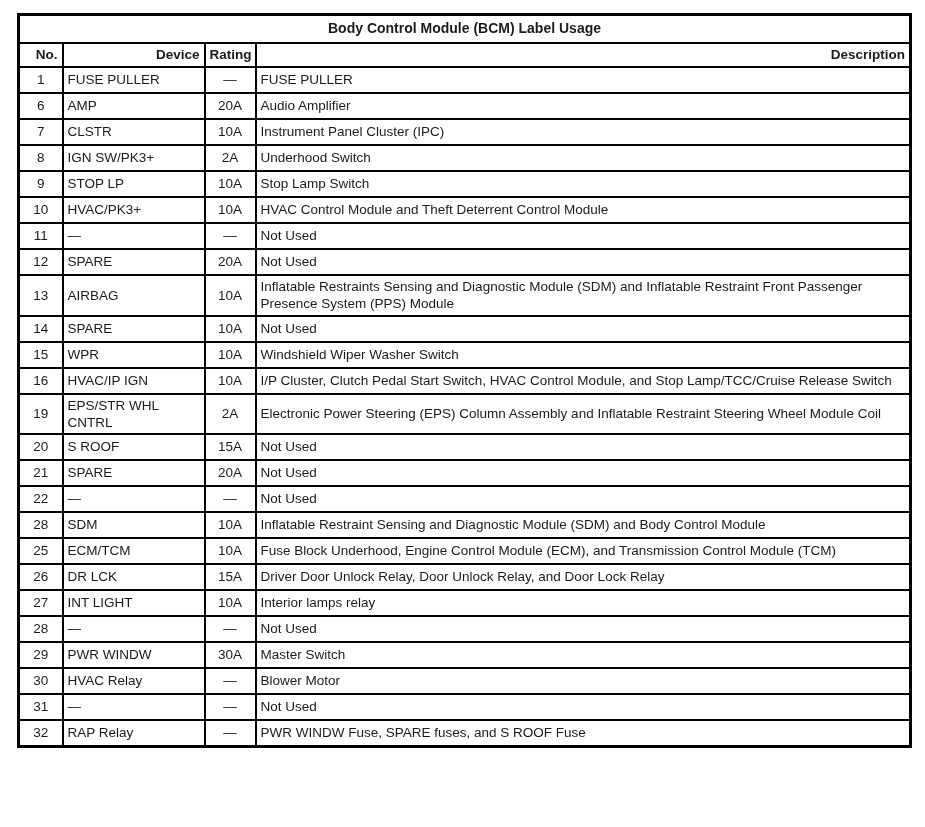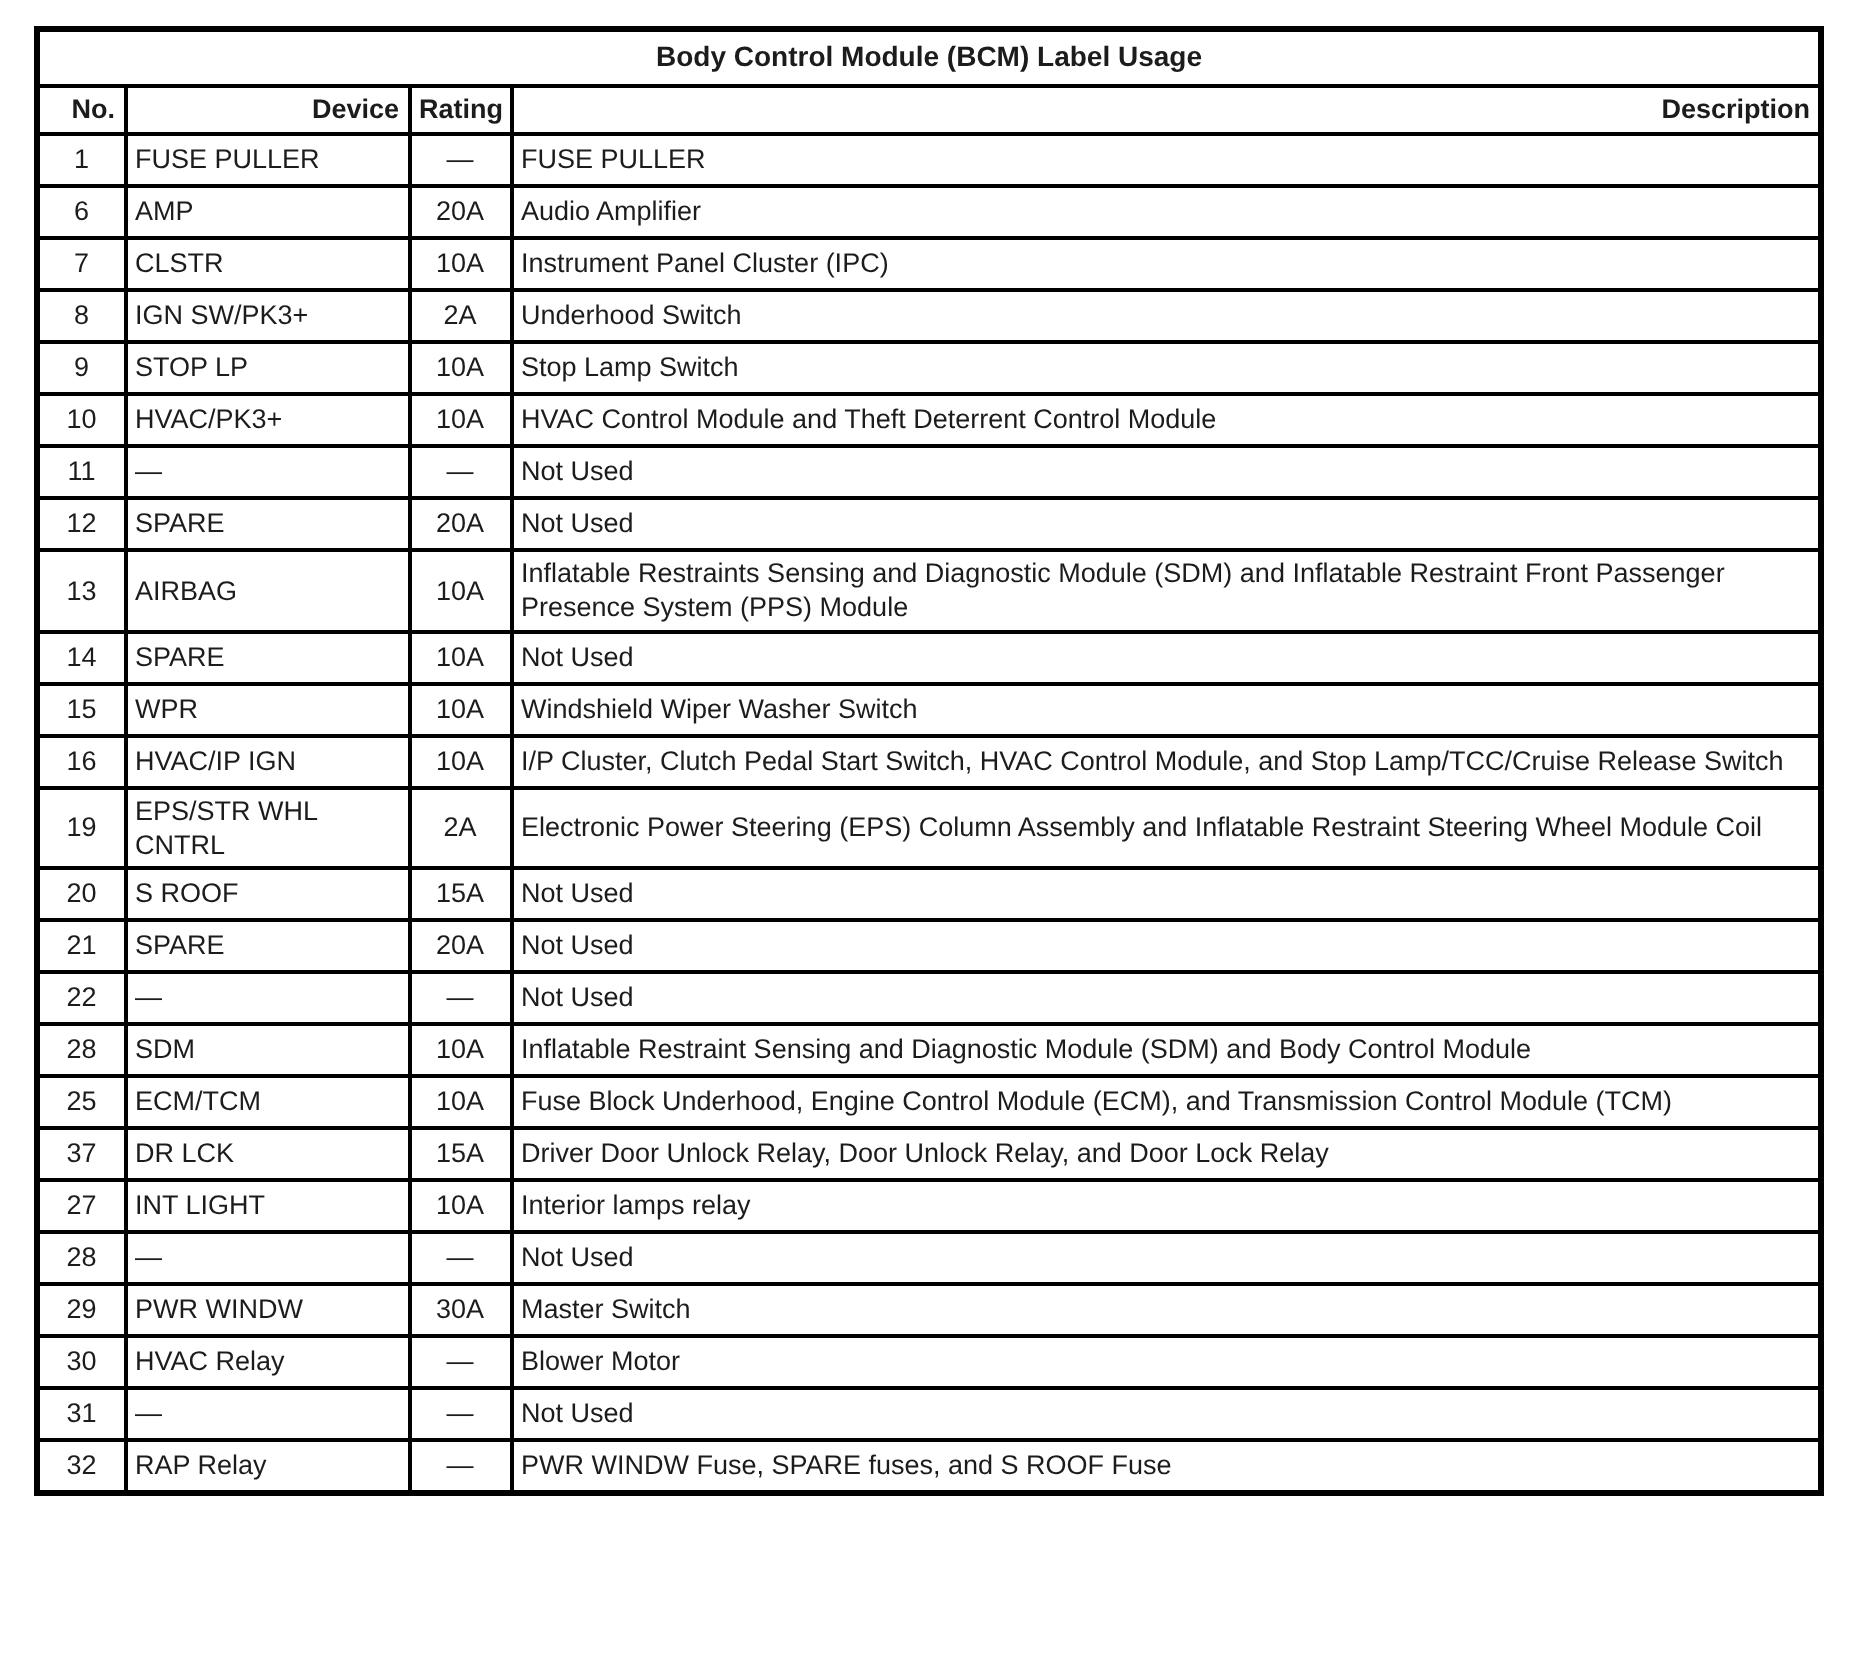--- a/index.html
+++ b/index.html
@@ -192,21 +192,21 @@
           <td class="col-rating">10A</td>
           <td class="col-description">Inflatable Restraint Sensing and Diagnostic Module (SDM) and Body Control Module</td>
         </tr>
         <tr>
           <td class="col-no">25</td>
           <td class="col-device">ECM/TCM</td>
           <td class="col-rating">10A</td>
           <td class="col-description">Fuse Block Underhood, Engine Control Module (ECM), and Transmission Control Module (TCM)</td>
         </tr>
         <tr>
-          <td class="col-no">37</td>
+          <td class="col-no">26</td>
           <td class="col-device">DR LCK</td>
           <td class="col-rating">15A</td>
           <td class="col-description">Driver Door Unlock Relay, Door Unlock Relay, and Door Lock Relay</td>
         </tr>
         <tr>
           <td class="col-no">27</td>
           <td class="col-device">INT LIGHT</td>
           <td class="col-rating">10A</td>
           <td class="col-description">Interior lamps relay</td>
         </tr>

